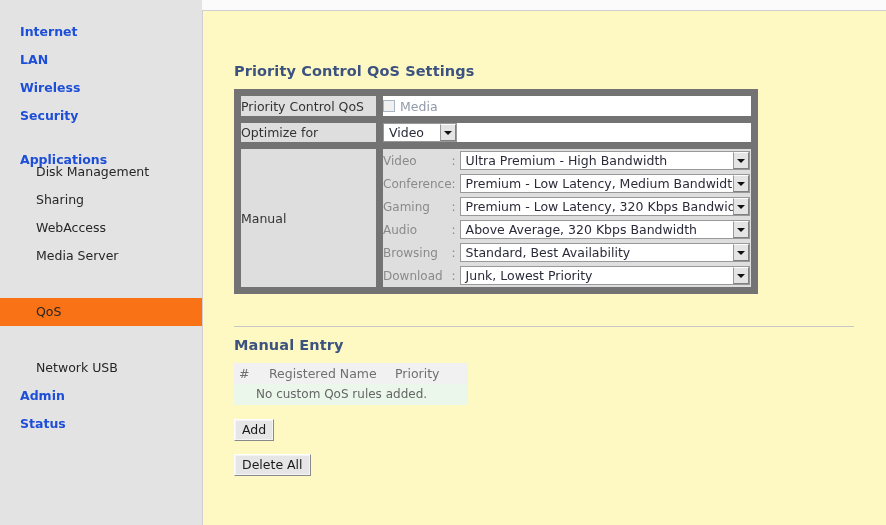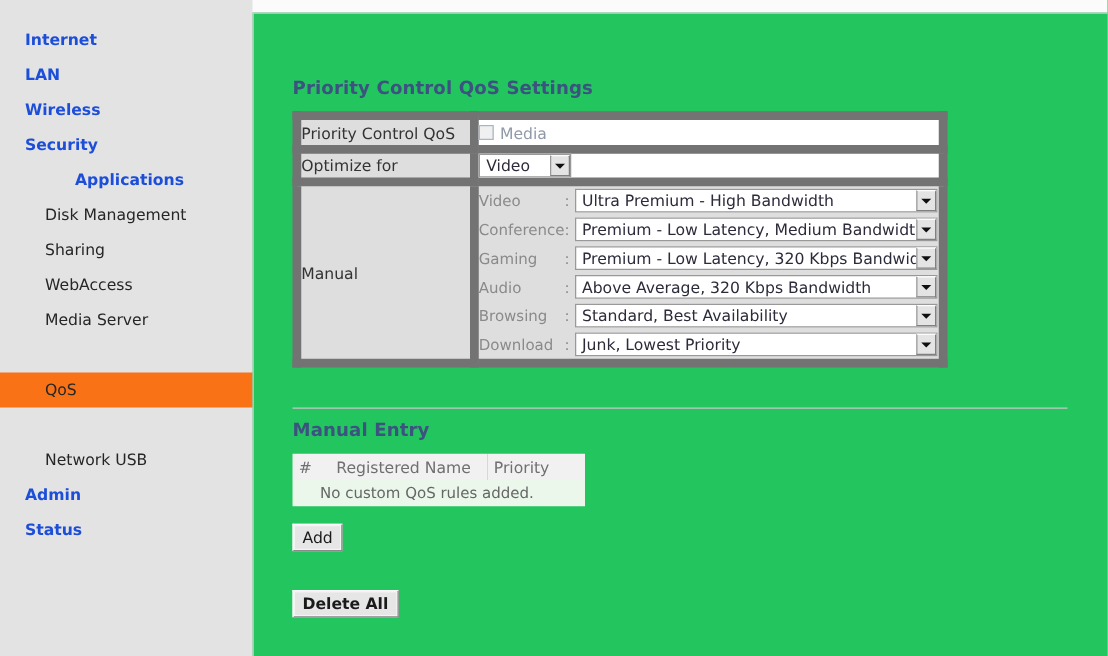--- a/index.html
+++ b/index.html
@@ -52,21 +52,21 @@
     width: 207px;
   }
 
   
   #content {
     position: absolute;
     left: 202px;
     top: 10px;
     width: 684px;
     height: 515px;
-    background: #22c55e;
+    background: #fef9c3;
     box-sizing: border-box;
     border-left: 1px solid #cfcfcf;
     border-top: 1px solid #cfcfcf;
   }
   #inner {
     position: absolute;
     left: 31px;
     top: 52px;
     width: 620px;
   }
@@ -245,31 +245,31 @@
     border-left-color: #fdfdfd;
     color: #1a1a1a;
     font-size: 12.5px;
     font-family: "DejaVu Sans", sans-serif;
     padding: 2px 7px 3px 7px;
     box-sizing: border-box;
     cursor: default;
     box-shadow: 0 0 0 1px #f4f4f4 inset;
   }
   .btn-row { margin-top: 14px; }
-  .btn-row2 { margin-top: 31px; font-weight: bold; }
+  .btn-row2 { margin-top: 13px; }
 </style>
 </head>
 <body>
 
 <div id="sidebar">
     <div class="nav-item nav-top" style="top: 18px;">Internet</div>
     <div class="nav-item nav-top" style="top: 46px;">LAN</div>
     <div class="nav-item nav-top" style="top: 74px;">Wireless</div>
     <div class="nav-item nav-top" style="top: 102px;">Security</div>
-    <div class="nav-item nav-top" style="top: 130px; margin-left: 40px;">Applications</div>
+    <div class="nav-item nav-top" style="top: 146px;">Applications</div>
     <div class="nav-item nav-sub" style="top: 158px;">Disk Management</div>
     <div class="nav-item nav-sub" style="top: 186px;">Sharing</div>
     <div class="nav-item nav-sub" style="top: 214px;">WebAccess</div>
     <div class="nav-item nav-sub" style="top: 242px;">Media Server</div>
     <div class="nav-item nav-sub" style="top: 270px; margin-top: 29px;">BitTorrent</div>
     <div class="nav-item nav-sub active" style="top: 298px;">QoS</div>
     <div class="nav-item nav-sub" style="top: 354px;">Network USB</div>
     <div class="nav-item nav-top" style="top: 382px;">Admin</div>
     <div class="nav-item nav-top" style="top: 410px;">Status</div>
   </div>

